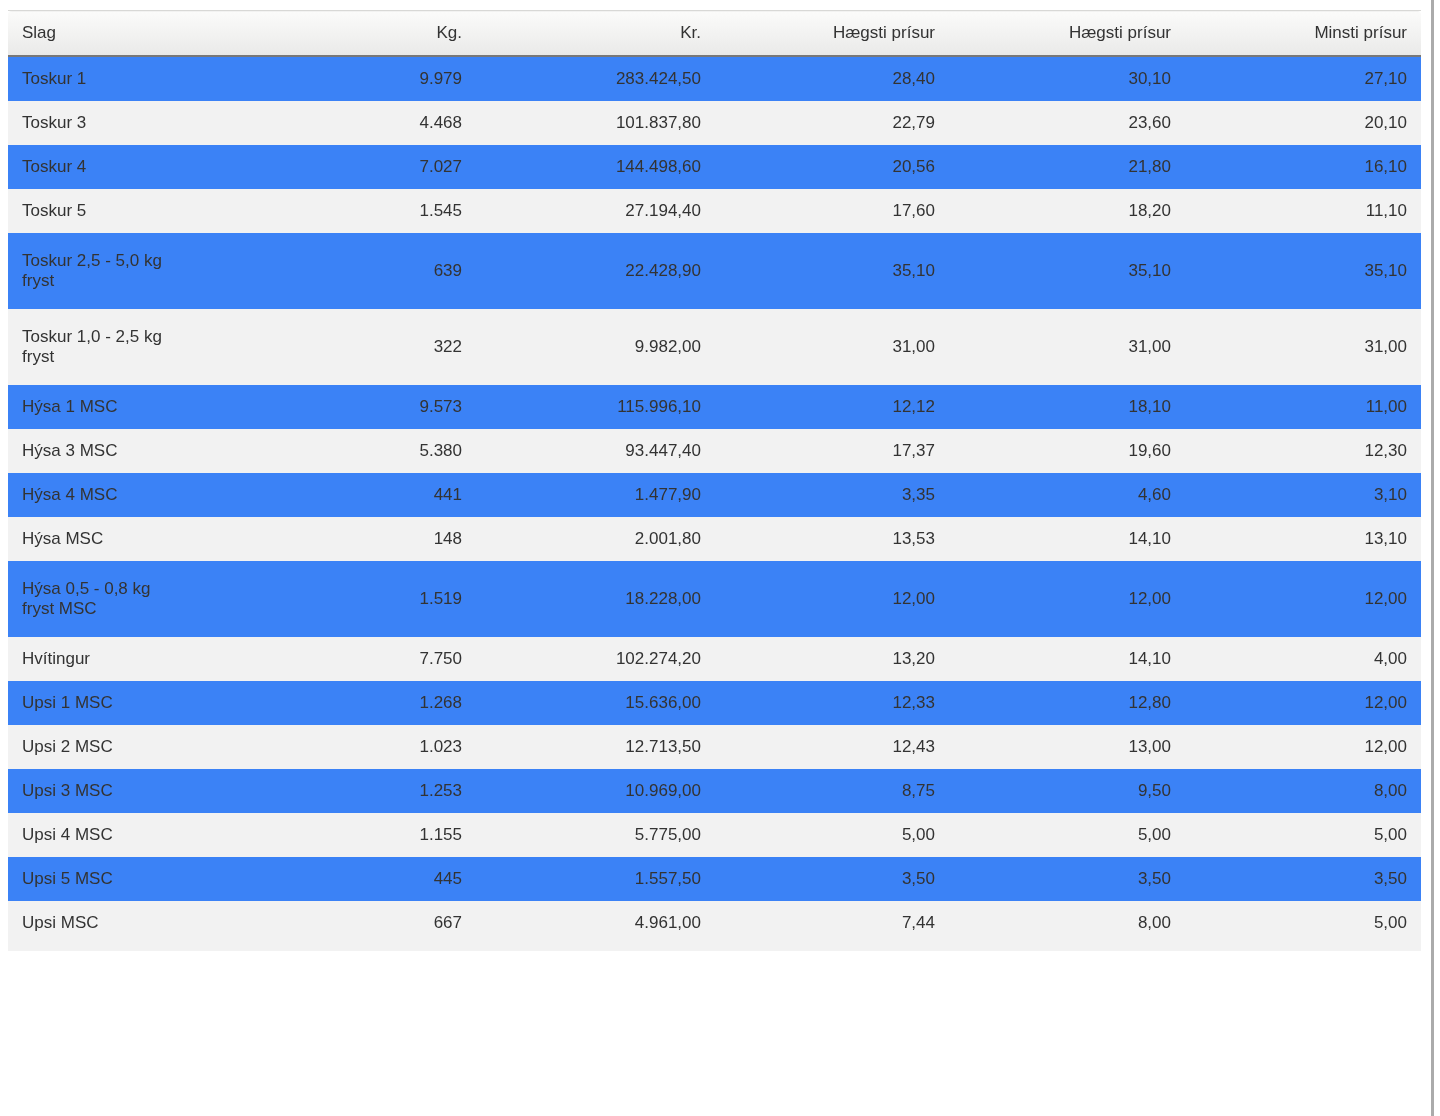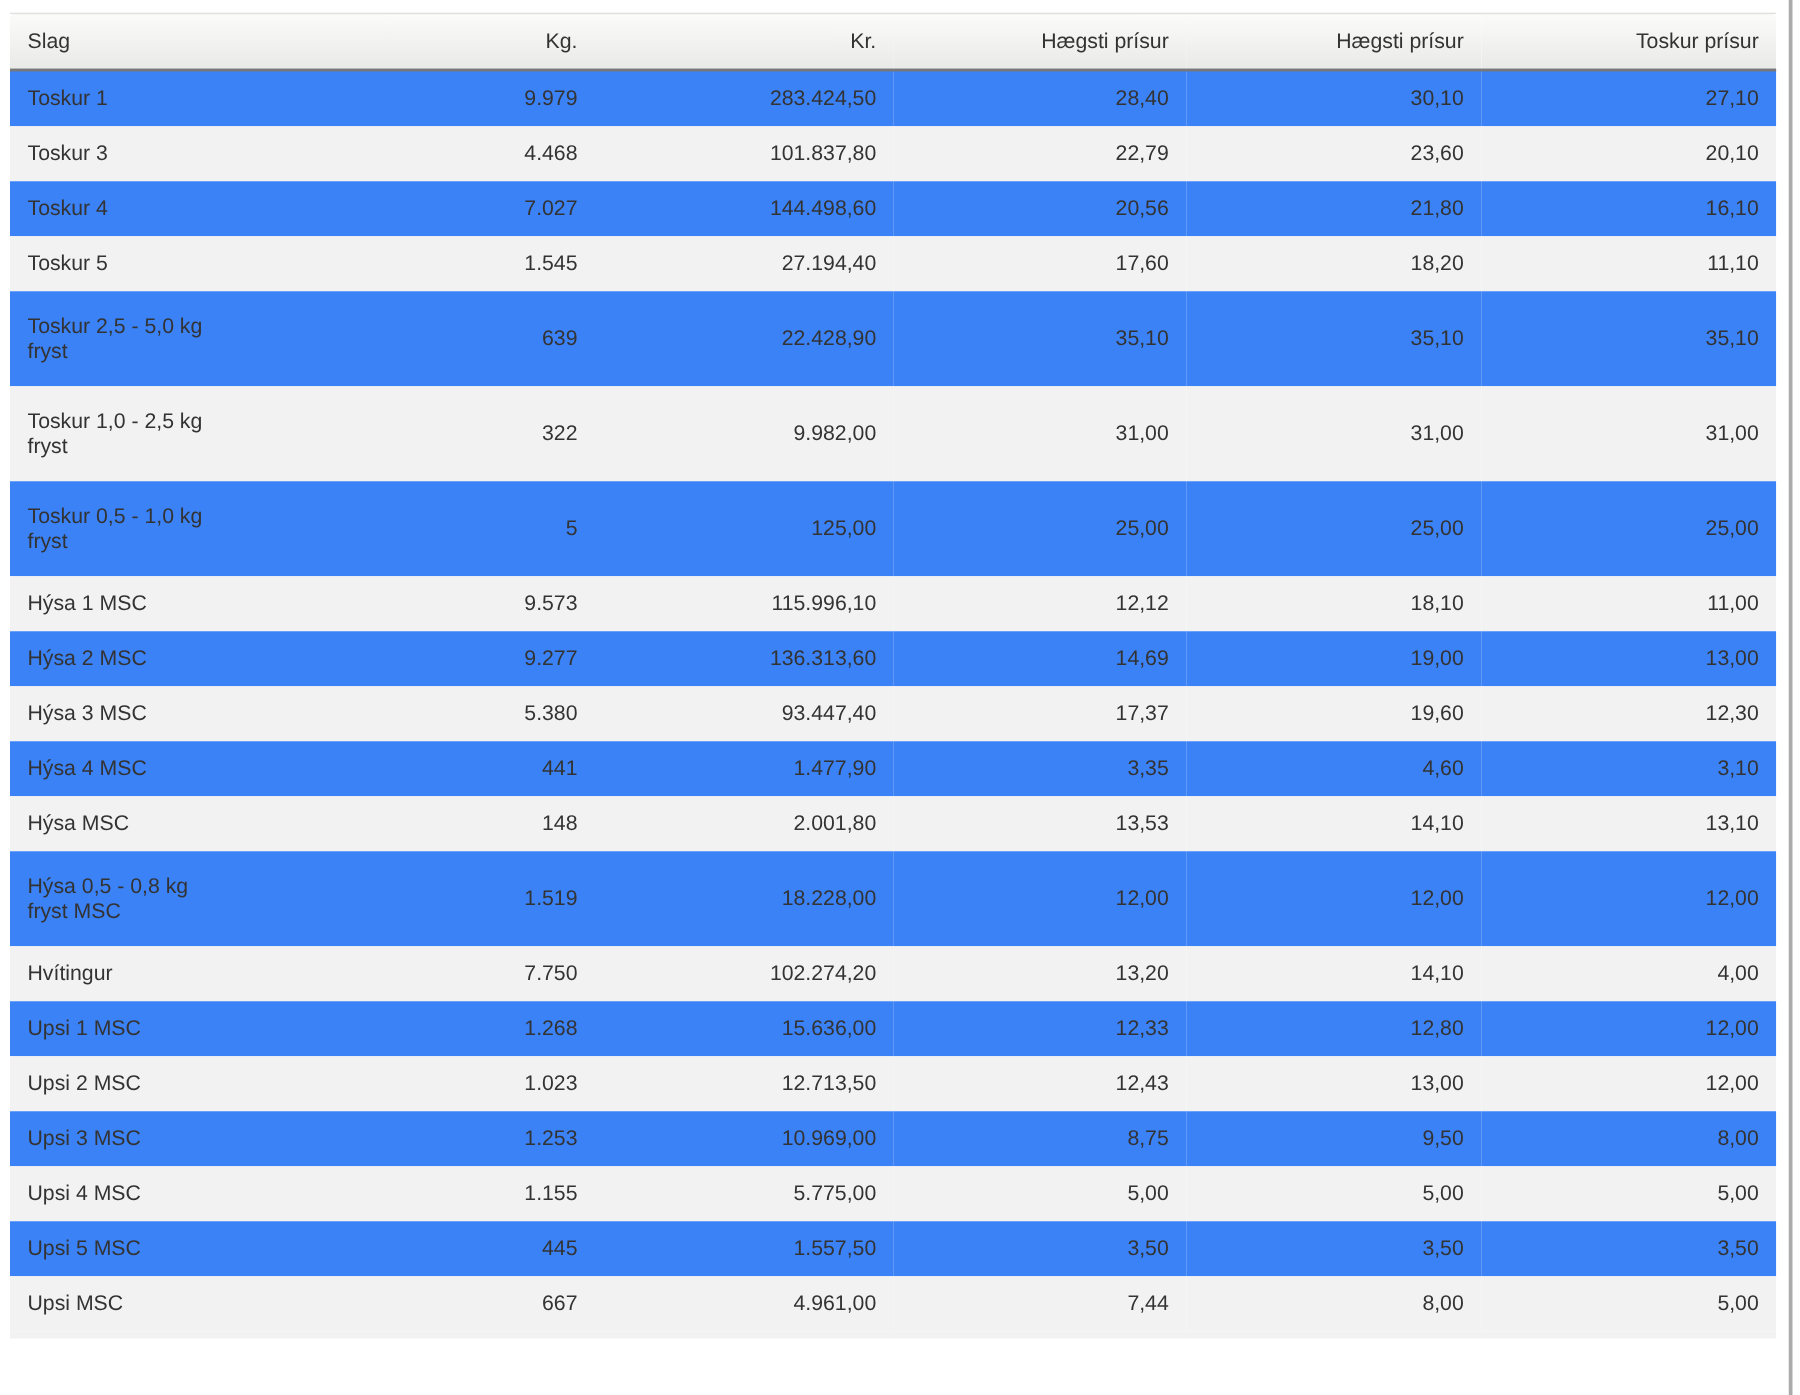--- a/index.html
+++ b/index.html
@@ -88,21 +88,21 @@
           <col class="c-haegsti">
           <col class="c-minsti">
       </colgroup>
       <thead>
         <tr>
           <th>Slag</th>
           <th>Kg.</th>
           <th>Kr.</th>
           <th>Hægsti prísur</th>
           <th>Hægsti prísur</th>
-          <th>Toskur prísur</th>
+          <th>Minsti prísur</th>
         </tr>
       </thead>
       <tbody>
         <tr>
           <td>Toskur 1</td>
           <td>9.979</td>
           <td>283.424,50</td>
           <td>28,40</td>
           <td>30,10</td>
           <td>27,10</td>
@@ -142,46 +142,29 @@
         </tr>
         <tr class="tall">
           <td>Toskur 1,0 - 2,5 kg
 fryst</td>
           <td>322</td>
           <td>9.982,00</td>
           <td>31,00</td>
           <td>31,00</td>
           <td>31,00</td>
         </tr>
-        <tr class="tall">
-          <td>Toskur 0,5 - 1,0 kg
-fryst</td>
-          <td>5</td>
-          <td>125,00</td>
-          <td>25,00</td>
-          <td>25,00</td>
-          <td>25,00</td>
-        </tr>
         <tr>
           <td>Hýsa 1 MSC</td>
           <td>9.573</td>
           <td>115.996,10</td>
           <td>12,12</td>
           <td>18,10</td>
           <td>11,00</td>
         </tr>
         <tr>
-          <td>Hýsa 2 MSC</td>
-          <td>9.277</td>
-          <td>136.313,60</td>
-          <td>14,69</td>
-          <td>19,00</td>
-          <td>13,00</td>
-        </tr>
-        <tr>
           <td>Hýsa 3 MSC</td>
           <td>5.380</td>
           <td>93.447,40</td>
           <td>17,37</td>
           <td>19,60</td>
           <td>12,30</td>
         </tr>
         <tr>
           <td>Hýsa 4 MSC</td>
           <td>441</td>

